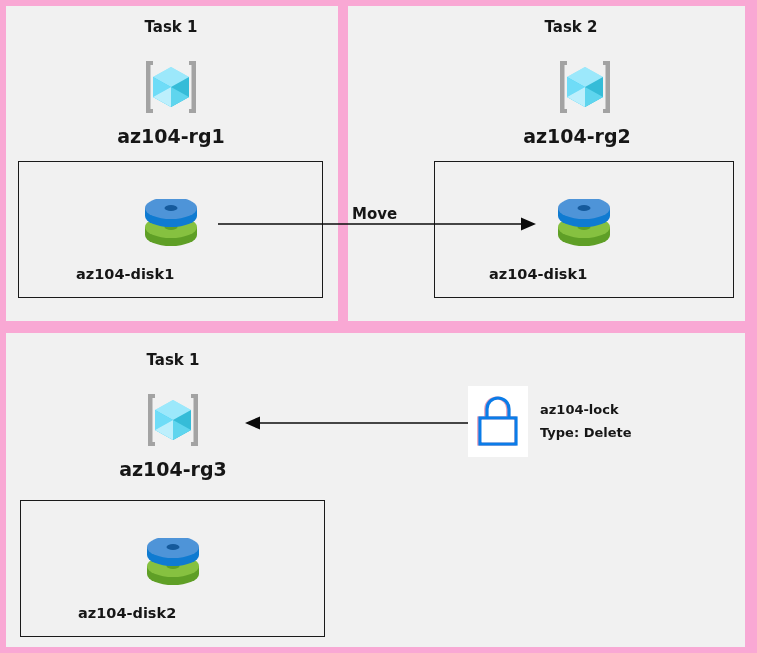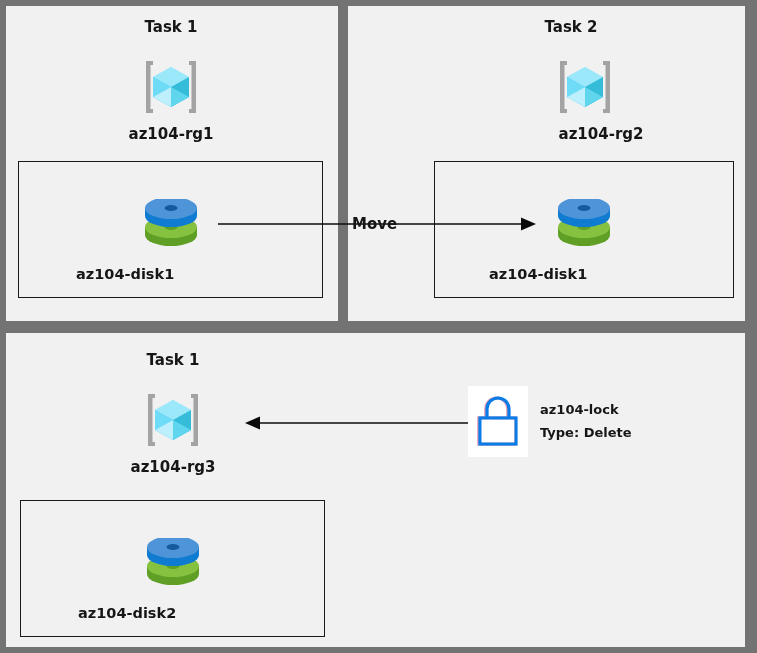--- a/index.html
+++ b/index.html
@@ -13,21 +13,21 @@
     position: relative;
     font-family: "DejaVu Sans", "Liberation Sans", sans-serif;
     overflow: hidden;
   }
 
   #canvas {
     position: absolute;
     left: 0; top: 0;
     width: 757px;
     height: 653px;
-    background: #737373;
+    background: #f9a8d4;
   }
 
   
   .panel {
     position: absolute;
     background: #f1f1f1;
   }
   #panel-task1 { left: 6px;   top: 6px;   width: 332px; height: 315px; }
   #panel-task2 { left: 348px; top: 6px;   width: 397px; height: 315px; }
   #panel-task3 { left: 6px;   top: 333px; width: 739px; height: 314px; }
@@ -51,28 +51,28 @@
     width: 64px;
     height: 64px;
   }
   #rg-icon-1 { left: 139px; top: 55px; }
   #rg-icon-2 { left: 553px; top: 55px; }
   #rg-icon-3 { left: 141px; top: 388px; }
 
   
   .rg-label {
     position: absolute;
-    font-size: 15px;
+    font-size: 19px;
     font-weight: bold;
     color: #161616;
     text-align: center;
     white-space: nowrap;
   }
   #rg-label-1 { left: 76px;  top: 125px; width: 190px; }
-  #rg-label-2 { left: 506px; top: 125px; width: 190px; }
+  #rg-label-2 { left: 482px; top: 125px; width: 190px; }
   #rg-label-3 { left: 78px;  top: 458px; width: 190px; }
 
   
   .resource-box {
     position: absolute;
     border: 1.4px solid #1a1a1a;
     background: #f1f1f1;
     box-sizing: border-box;
   }
   #box-task1 { left: 18px;  top: 161px; width: 305px; height: 137px; }
@@ -112,21 +112,20 @@
 
   
   #move-label {
     position: absolute;
     left: 352px;
     top: 205px;
     font-size: 15px;
     font-weight: bold;
     color: #161616;
     white-space: nowrap;
-    margin-top: 10px;
   }
 
   
   #lock-icon-wrap {
     position: absolute;
     left: 468px;
     top: 386px;
     width: 60px;
     height: 71px;
     background: #ffffff;

